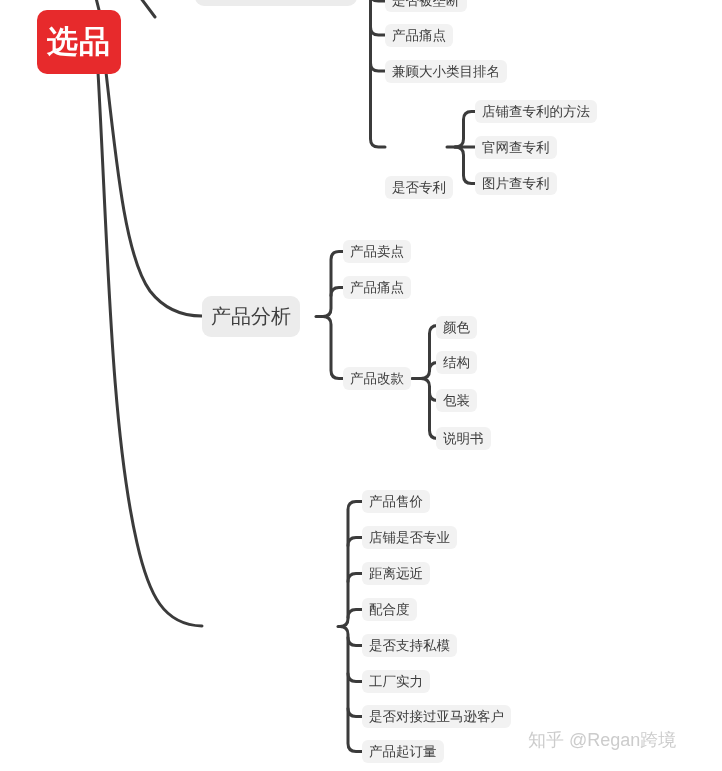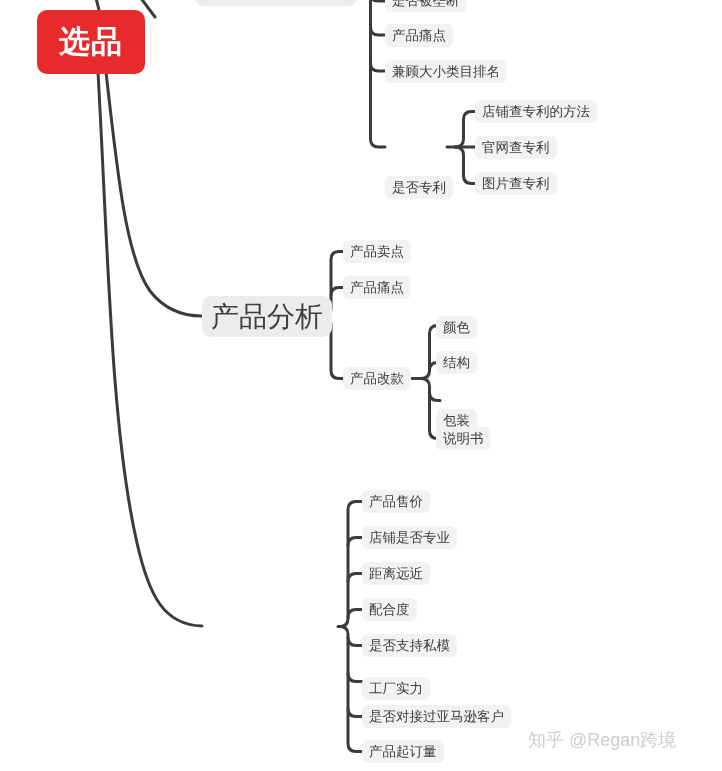--- a/index.html
+++ b/index.html
@@ -12,27 +12,27 @@
   }
   svg.links{position:absolute;left:0;top:0;z-index:1;}
   .node{position:absolute;z-index:2;white-space:nowrap;box-sizing:content-box;}
   .node-sm{
     background:#f2f2f2;color:#3c3c3c;
     font-size:13.5px;line-height:15px;
     padding:4px 7px;border-radius:6px;
   }
   .node-lg{
     background:#ececec;color:#3f3f3f;
-    font-size:28px;line-height:29px;
+    font-size:20px;line-height:29px;
     padding:6px 9px;border-radius:9px;
   }
   .node-root{
     background:#e72a2c;color:#ffffff;
     font-size:31px;line-height:32px;font-weight:bold;
-    padding:16px 22px;border-radius:10px;
+    padding:16px 10px;border-radius:10px;
     letter-spacing:1px;
   }
   .watermark{
     position:absolute;z-index:3;
     color:#cccccc;font-size:18px;line-height:20px;
     text-shadow:0 1px 0 #ffffff;
   }
 </style>
 </head>
 <body>
@@ -92,27 +92,27 @@
   <div class="node node-sm" style="left:475px;top:100px;">店铺查专利的方法</div>
   <div class="node node-sm" style="left:475px;top:136px;">官网查专利</div>
   <div class="node node-sm" style="left:475px;top:172px;">图片查专利</div>
 
   <div class="node node-lg" style="left:202px;top:296px;">产品分析</div>
   <div class="node node-sm" style="left:343px;top:240px;">产品卖点</div>
   <div class="node node-sm" style="left:343px;top:276px;">产品痛点</div>
   <div class="node node-sm" style="left:343px;top:367px;">产品改款</div>
   <div class="node node-sm" style="left:436px;top:316px;">颜色</div>
   <div class="node node-sm" style="left:436px;top:351px;">结构</div>
-  <div class="node node-sm" style="left:436px;top:389px;margin-top:20px;">包装</div>
+  <div class="node node-sm" style="left:436px;top:389px;">包装</div>
   <div class="node node-sm" style="left:436px;top:427px;">说明书</div>
 
   <div class="node node-sm" style="left:362px;top:490px;">产品售价</div>
   <div class="node node-sm" style="left:362px;top:526px;">店铺是否专业</div>
   <div class="node node-sm" style="left:362px;top:562px;">距离远近</div>
   <div class="node node-sm" style="left:362px;top:598px;">配合度</div>
   <div class="node node-sm" style="left:362px;top:634px;">是否支持私模</div>
-  <div class="node node-sm" style="left:362px;top:670px;margin-top:7px;">工厂实力</div>
+  <div class="node node-sm" style="left:362px;top:670px;">工厂实力</div>
   <div class="node node-sm" style="left:362px;top:705px;">是否对接过亚马逊客户</div>
   <div class="node node-sm" style="left:362px;top:740px;">产品起订量</div>
 
   <div class="watermark" style="left:528px;top:730px;">知乎 @Regan跨境</div>
 
 </div>
 
 </body></html>

